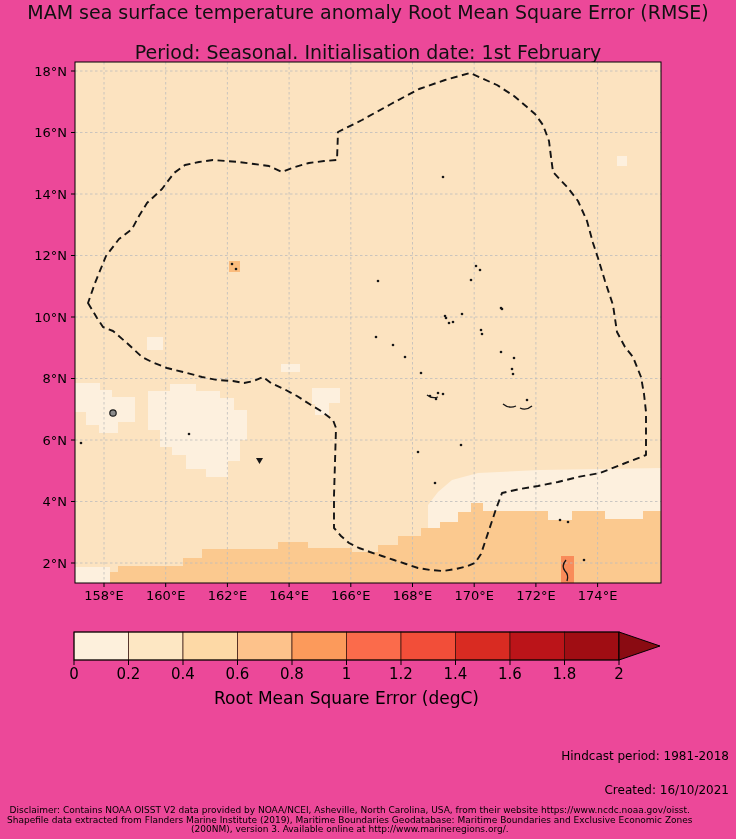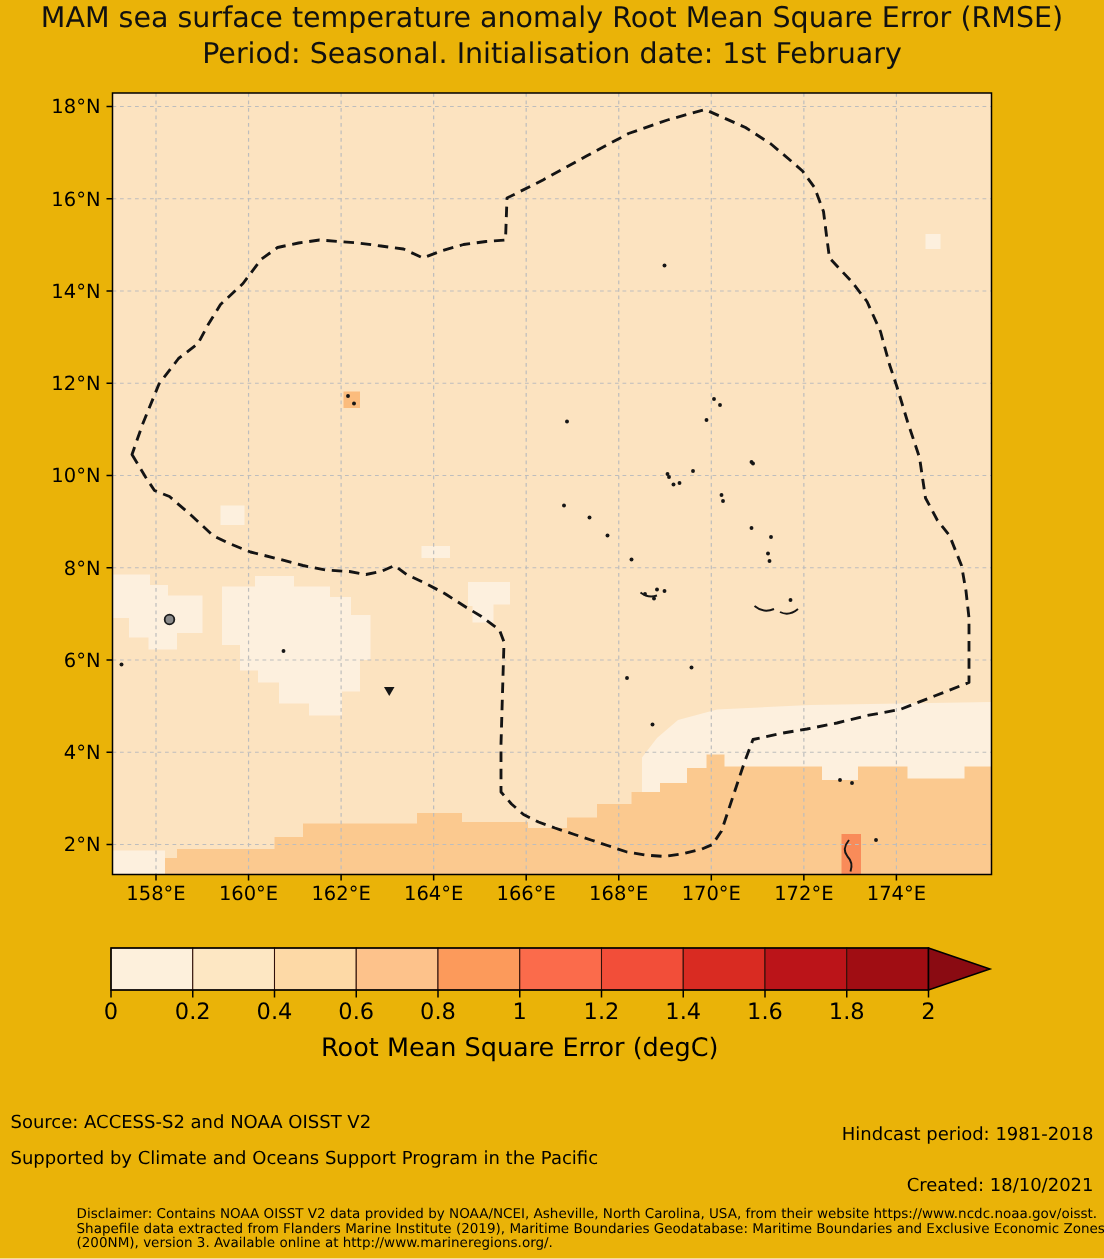--- a/index.html
+++ b/index.html
@@ -1,30 +1,30 @@
 <!DOCTYPE html>
 <html><head>
 <meta charset="utf-8">
 <style>
   html,body{margin:0;padding:0;background:#fff;}
-  .fig{position:relative;width:736px;height:839px;background:#eab308;overflow:hidden;
-       font-family:"DejaVu Sans",sans-serif;color:#000;}
+  .fig{position:relative;width:736px;height:839px;background:#ec4899;overflow:hidden;
+       font-family:"DejaVu Sans",sans-serif;color:#000;text-align:center;}
   .ttl{position:absolute;left:50%;transform:translateX(-50%);white-space:nowrap;
        font-size:19px;line-height:23px;color:#111;}
   .t1{top:1px;}
-  .t2{top:25px;}
+  .t2{top:41px;}
   #plot-svg{position:absolute;left:0;top:0;}
   #plot-svg text{font-family:"DejaVu Sans",sans-serif;fill:#000;}
   .fnote{position:absolute;font-size:12px;line-height:14px;white-space:nowrap;color:#000;}
   .src{left:7px;top:741px;}
   .sup{left:7px;top:765px;}
   .hind{right:7px;top:749px;}
   .copy{left:7px;top:783px;}
   .created{right:7px;top:783px;}
-  .disc{position:absolute;left:7px;top:806px;font-size:9px;line-height:9.6px;white-space:nowrap;color:#000;margin-left:44px;}
+  .disc{position:absolute;left:7px;top:806px;font-size:9px;line-height:9.6px;white-space:nowrap;color:#000;}
 </style>
 </head>
 <body>
 
 <div class="fig">
   <div class="ttl t1">MAM sea surface temperature anomaly Root Mean Square Error (RMSE)</div>
   <div class="ttl t2">Period: Seasonal. Initialisation date: 1st February</div>
 
   <svg id="plot-svg" width="736" height="730">
       <g>
@@ -178,22 +178,20 @@
         <line x1="510" y1="660" x2="510" y2="665" stroke="#000" stroke-width="1"></line>
         <text x="510" y="679" text-anchor="middle" font-size="15">1.6</text>
         <line x1="564.5" y1="660" x2="564.5" y2="665" stroke="#000" stroke-width="1"></line>
         <text x="564.5" y="679" text-anchor="middle" font-size="15">1.8</text>
         <line x1="619" y1="660" x2="619" y2="665" stroke="#000" stroke-width="1"></line>
         <text x="619" y="679" text-anchor="middle" font-size="15">2</text>
         <text x="346.5" y="704" text-anchor="middle" font-size="17">Root Mean Square Error (degC)</text>
       </g>
     </svg>
 
-  <div class="fnote src">Source: ACCESS-S2 and NOAA OISST V2</div>
-  <div class="fnote sup">Supported by Climate and Oceans Support Program in the Pacific</div>
   <div class="fnote hind">Hindcast period: 1981-2018</div>
-  <div class="fnote created">Created: 18/10/2021</div>
+  <div class="fnote created">Created: 16/10/2021</div>
   <div class="disc">
     <div>Disclaimer: Contains NOAA OISST V2 data provided by NOAA/NCEI, Asheville, North Carolina, USA, from their website https://www.ncdc.noaa.gov/oisst.</div>
     <div>Shapefile data extracted from Flanders Marine Institute (2019), Maritime Boundaries Geodatabase: Maritime Boundaries and Exclusive Economic Zones</div>
     <div>(200NM), version 3. Available online at http://www.marineregions.org/.</div>
   </div>
 </div>
 
 </body></html>

